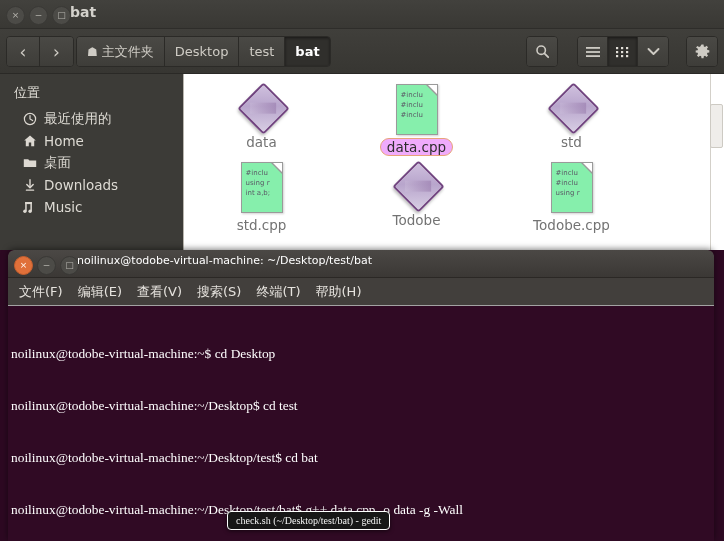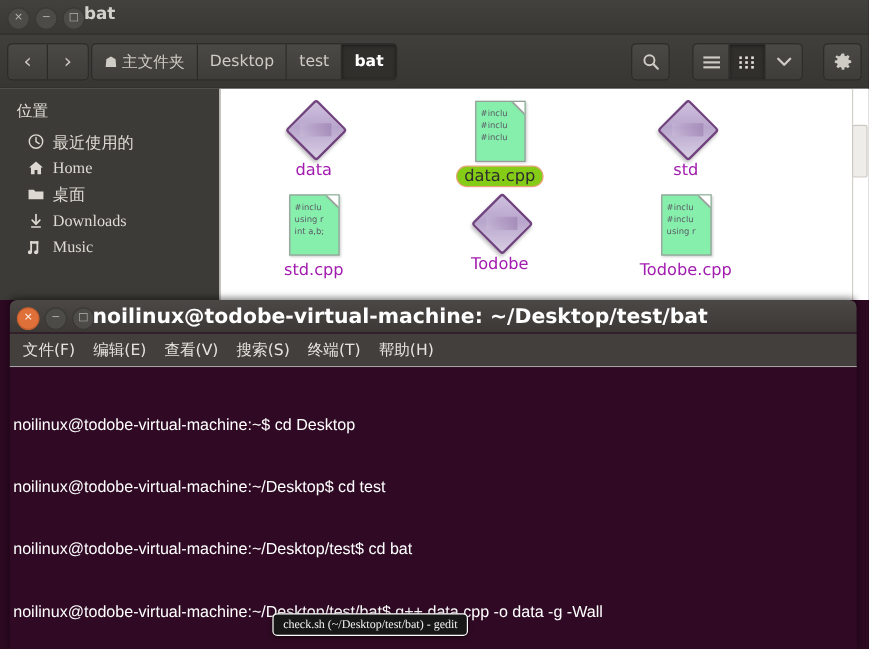--- a/index.html
+++ b/index.html
@@ -168,27 +168,27 @@
     flex: none;
   }
   .sb-header {
     font-size: 13px;
     font-weight: normal;
     color: #e3e0d9;
     padding: 2px 0 6px 14px;
   }
   .sb-item {
     display: flex;
+    align-items: center;
     gap: 7px;
     padding: 2px 0 2px 22px;
     font-size: 13.5px;
     color: #dedbd4;
     height: 22px;
     box-sizing: border-box;
-    font-family: Liberation Serif, serif;
   }
   .sb-ico {
     width: 15px;
     height: 15px;
     display: flex;
     align-items: center;
     justify-content: center;
     color: #ddd9d2;
     flex: none;
   }
@@ -211,28 +211,28 @@
     height: 78px;
     display: flex;
     flex-direction: column;
     align-items: center;
     justify-content: flex-start;
     padding-top: 4px;
     box-sizing: border-box;
   }
   .file-label {
     font-size: 13.5px;
-    color: #a21caf;
+    color: #737373;
     margin-top: 3px;
     padding: 1px 6px;
     border-radius: 9px;
     white-space: nowrap;
   }
   .file-label.selected {
-    background: #84cc16;
+    background: #f0abfc;
     border: 1px solid #e8a47a;
     color: #2d2d2d;
     padding: 0px 6px;
   }
 
   
   .gem {
     width: 46px;
     height: 46px;
     position: relative;
@@ -325,43 +325,43 @@
     position: relative;
     height: 27px;
     background: linear-gradient(to bottom, #4b4845, #3b3835);
     border-bottom: 1px solid #2b2825;
     border-radius: 6px 6px 0 0;
   }
   .tm-title {
     position: absolute;
     left: 69px;
     top: 4px;
-    font-size: 17px;
-    font-weight: bold;
+    font-size: 11px;
+    font-weight: normal;
     color: #ffffff;
     white-space: nowrap;
   }
   .tm-menubar {
     height: 27px;
     background: #423f3c;
     display: flex;
     align-items: center;
     padding-left: 6px;
     gap: 5px;
     border-bottom: 1px solid #a3a3a3;
   }
   .tm-menu {
     font-size: 13px;
     color: #e6e3de;
     padding: 2px 5px;
     white-space: nowrap;
   }
   .tm-screen {
     padding: 4px 2px 0 3px;
-    font-family: Liberation Sans, sans-serif;
+    font-family: Liberation Serif, serif;
     font-size: 13.4px;
     line-height: 17.4px;
     color: #ffffff;
     background: #300a24;
     white-space: pre-wrap;
     word-break: break-all;
     height: 236px;
     box-sizing: border-box;
     overflow: hidden;
   }

